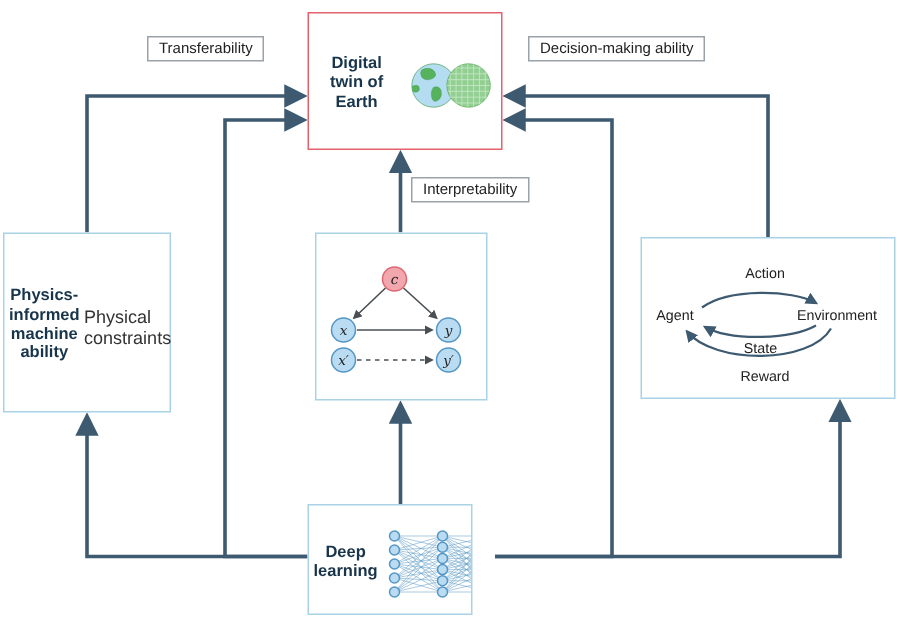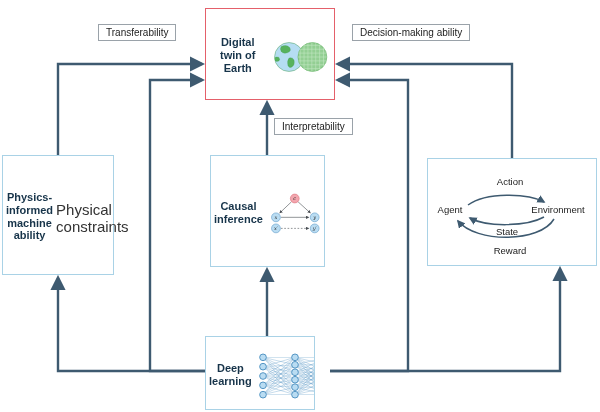--- a/index.html
+++ b/index.html
@@ -6,21 +6,21 @@
   .canvas{position:relative;width:600px;height:412px;background:#fff;overflow:hidden;
           font-family:"Liberation Sans",sans-serif;}
   .connectors{position:absolute;left:0;top:0;}
   .conn{fill:none;stroke:var(--arrow);stroke-width:2.4;}
   .ahead{fill:var(--arrow);}
   .box{position:absolute;background:#fff;border:1.5px solid var(--box-border);
        box-sizing:border-box;display:flex;flex-direction:row;align-items:center;
        padding-top:5px;}
   .box.red{border-color:var(--red-border);}
   .title{font-weight:bold;font-size:11px;color:var(--title);text-align:center;line-height:1.18;margin:0 3px 2px;}
-  .caption{font-size:15px;color:#333;margin-top:1px;}
+  .caption{font-size:12px;color:#333;margin-top:1px;}
   .tag{position:absolute;background:#fff;border:1px solid #9aa2a9;padding:2px 7px;
        font-size:10px;color:#222;white-space:nowrap;z-index:5;}
   .nn-link{stroke:var(--node-stroke);stroke-width:.6;opacity:.55;}
   .nn-node{fill:var(--node-fill);stroke:var(--node-stroke);stroke-width:1;}
   .nn-node.pink{fill:var(--pink-fill);stroke:var(--pink-stroke);}
   .cg-node{fill:var(--node-fill);stroke:var(--node-stroke);stroke-width:1;}
   .cg-node.red{fill:var(--pink-fill);stroke:var(--pink-stroke);}
   .cg-t{font-size:9px;font-style:italic;font-family:"DejaVu Serif",serif;text-anchor:middle;fill:#222;}
   .cg-arc{stroke:#4a4f54;stroke-width:1.1;fill:none;}
   .cg-arc.dash{stroke-dasharray:3 3;}
@@ -123,21 +123,20 @@
         <circle cx="48" cy="34.5" r="4.2" class="nn-node pink"></circle>
         <circle cx="48" cy="47.5" r="4.2" class="nn-node"></circle>
         <circle cx="88" cy="15" r="4.2" class="nn-node"></circle>
         <circle cx="88" cy="28" r="4.2" class="nn-node"></circle>
         <circle cx="88" cy="41" r="4.2" class="nn-node"></circle>
       </svg>
     <div class="caption">Physical constraints</div>
   </div>
 
   <div class="box" style="left:210px;top:155px;width:115px;height:112px">
-    <div class="title">Causal inference</div>
     <svg width="105" height="80" viewBox="0 0 105 80">
       <defs>
         <marker id="ahc" viewBox="0 0 10 10" refX="8" refY="5" markerWidth="5.5" markerHeight="5.5" orient="auto">
           <path class="cg-head" d="M0,0 L10,5 L0,10 Z"></path>
         </marker>
       </defs>
       <path class="cg-arc" d="M46,18 L25,38" marker-end="url(#ahc)"></path>
       <path class="cg-arc" d="M58,18 L80,38" marker-end="url(#ahc)"></path>
       <path class="cg-arc" d="M27,46 L77,46" marker-end="url(#ahc)"></path>
       <path class="cg-arc dash" d="M27,66 L77,66" marker-end="url(#ahc)"></path>

